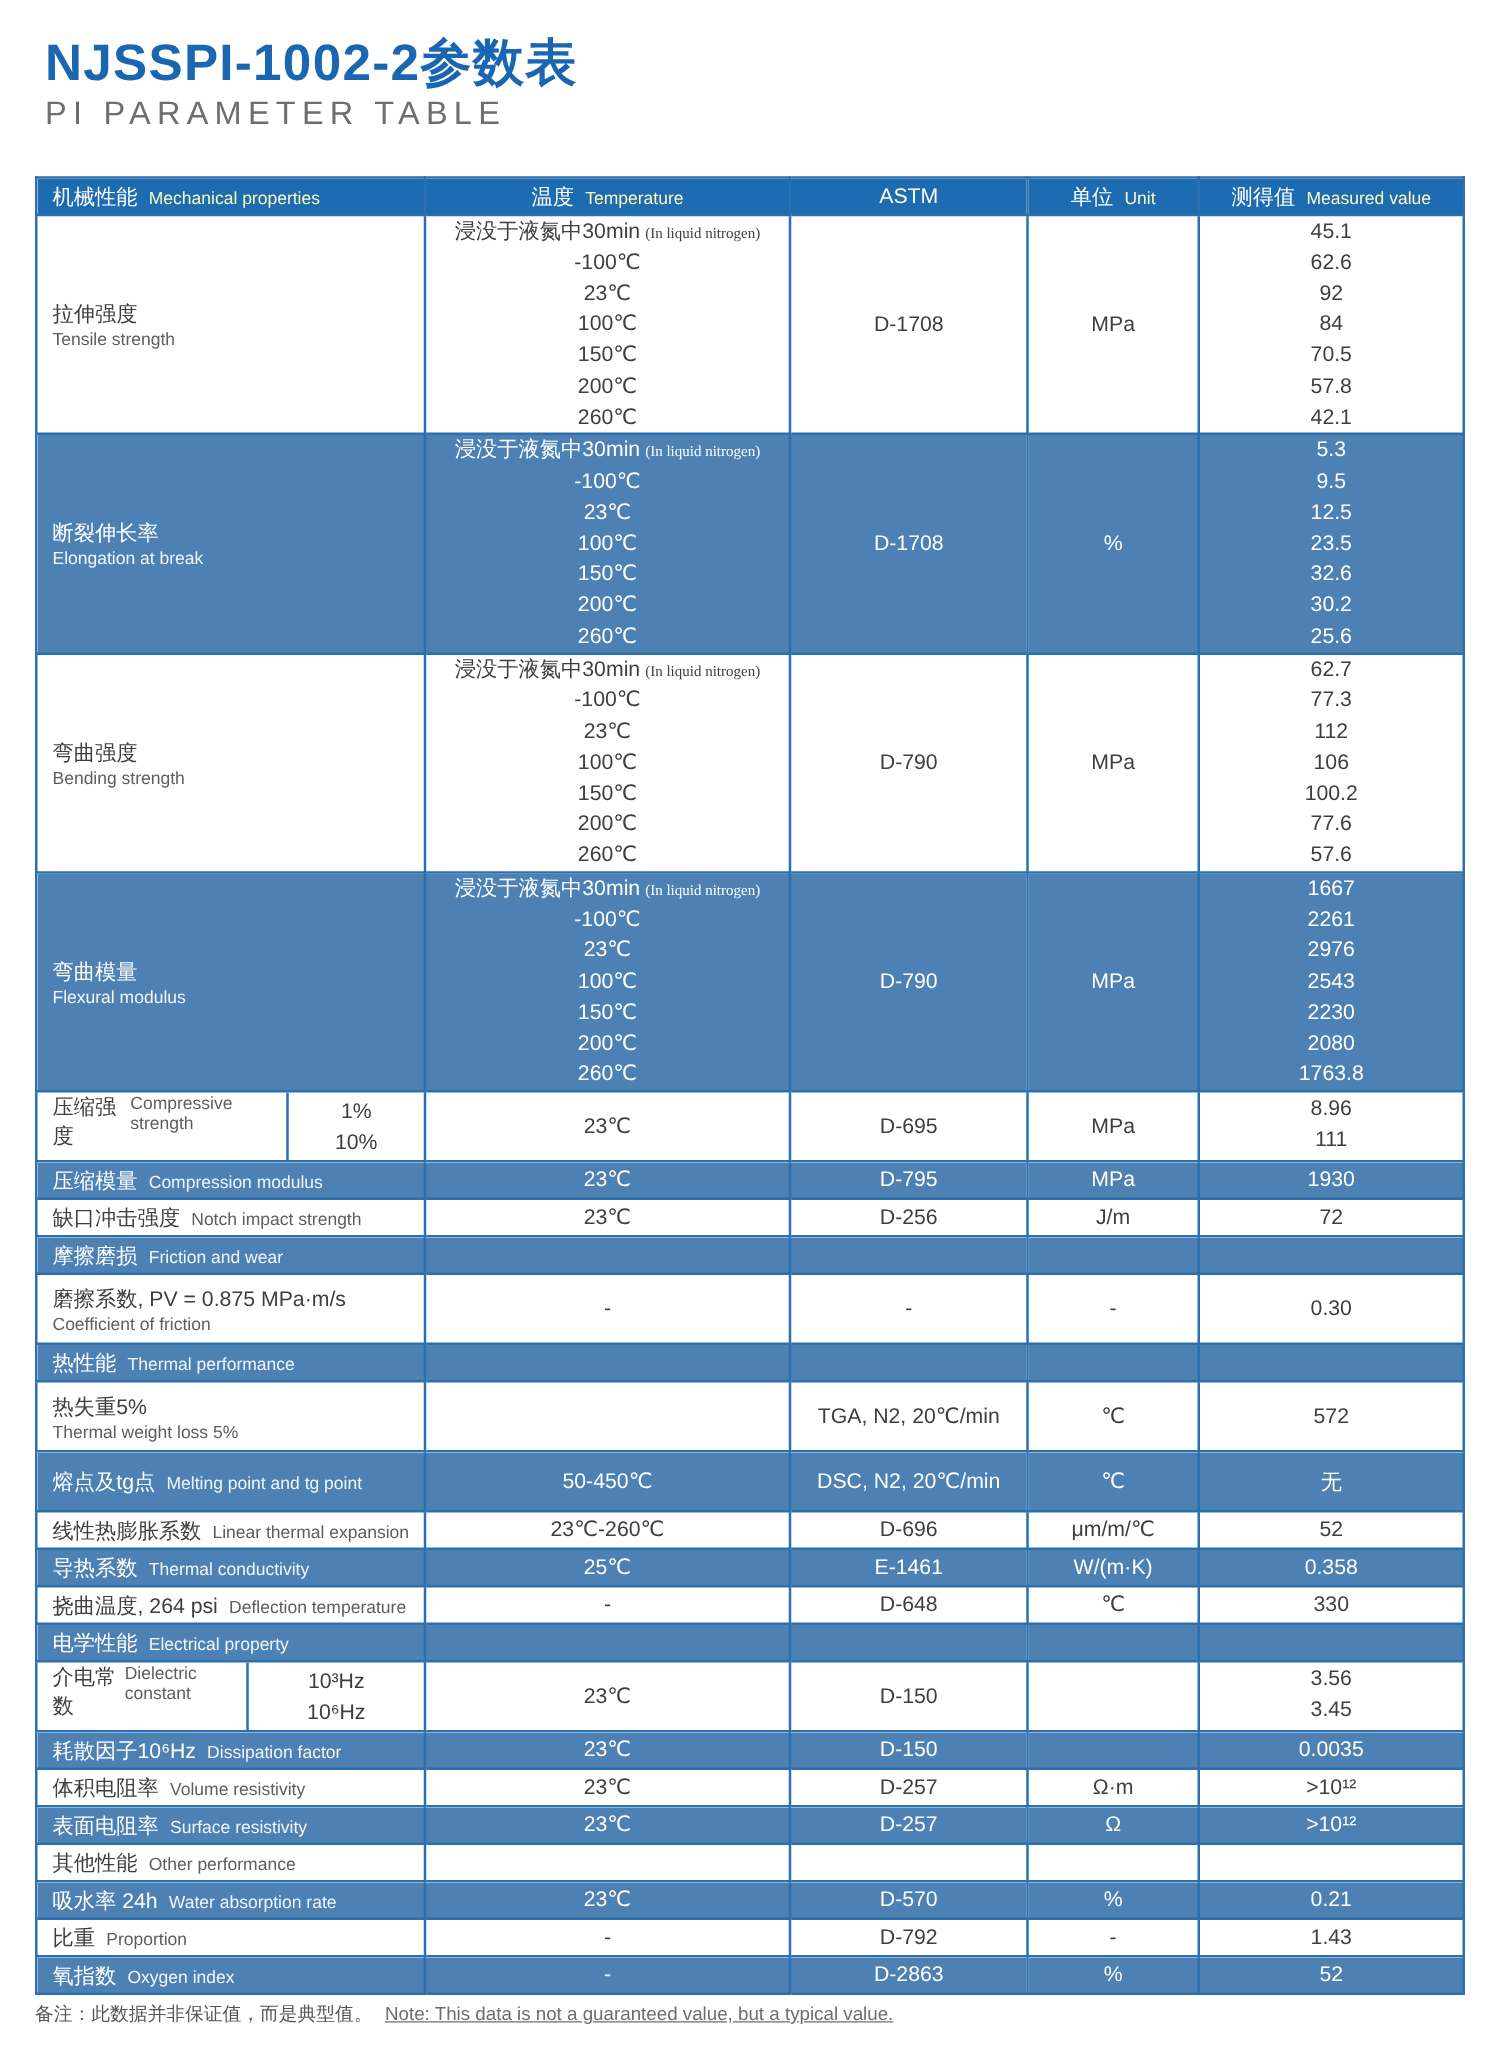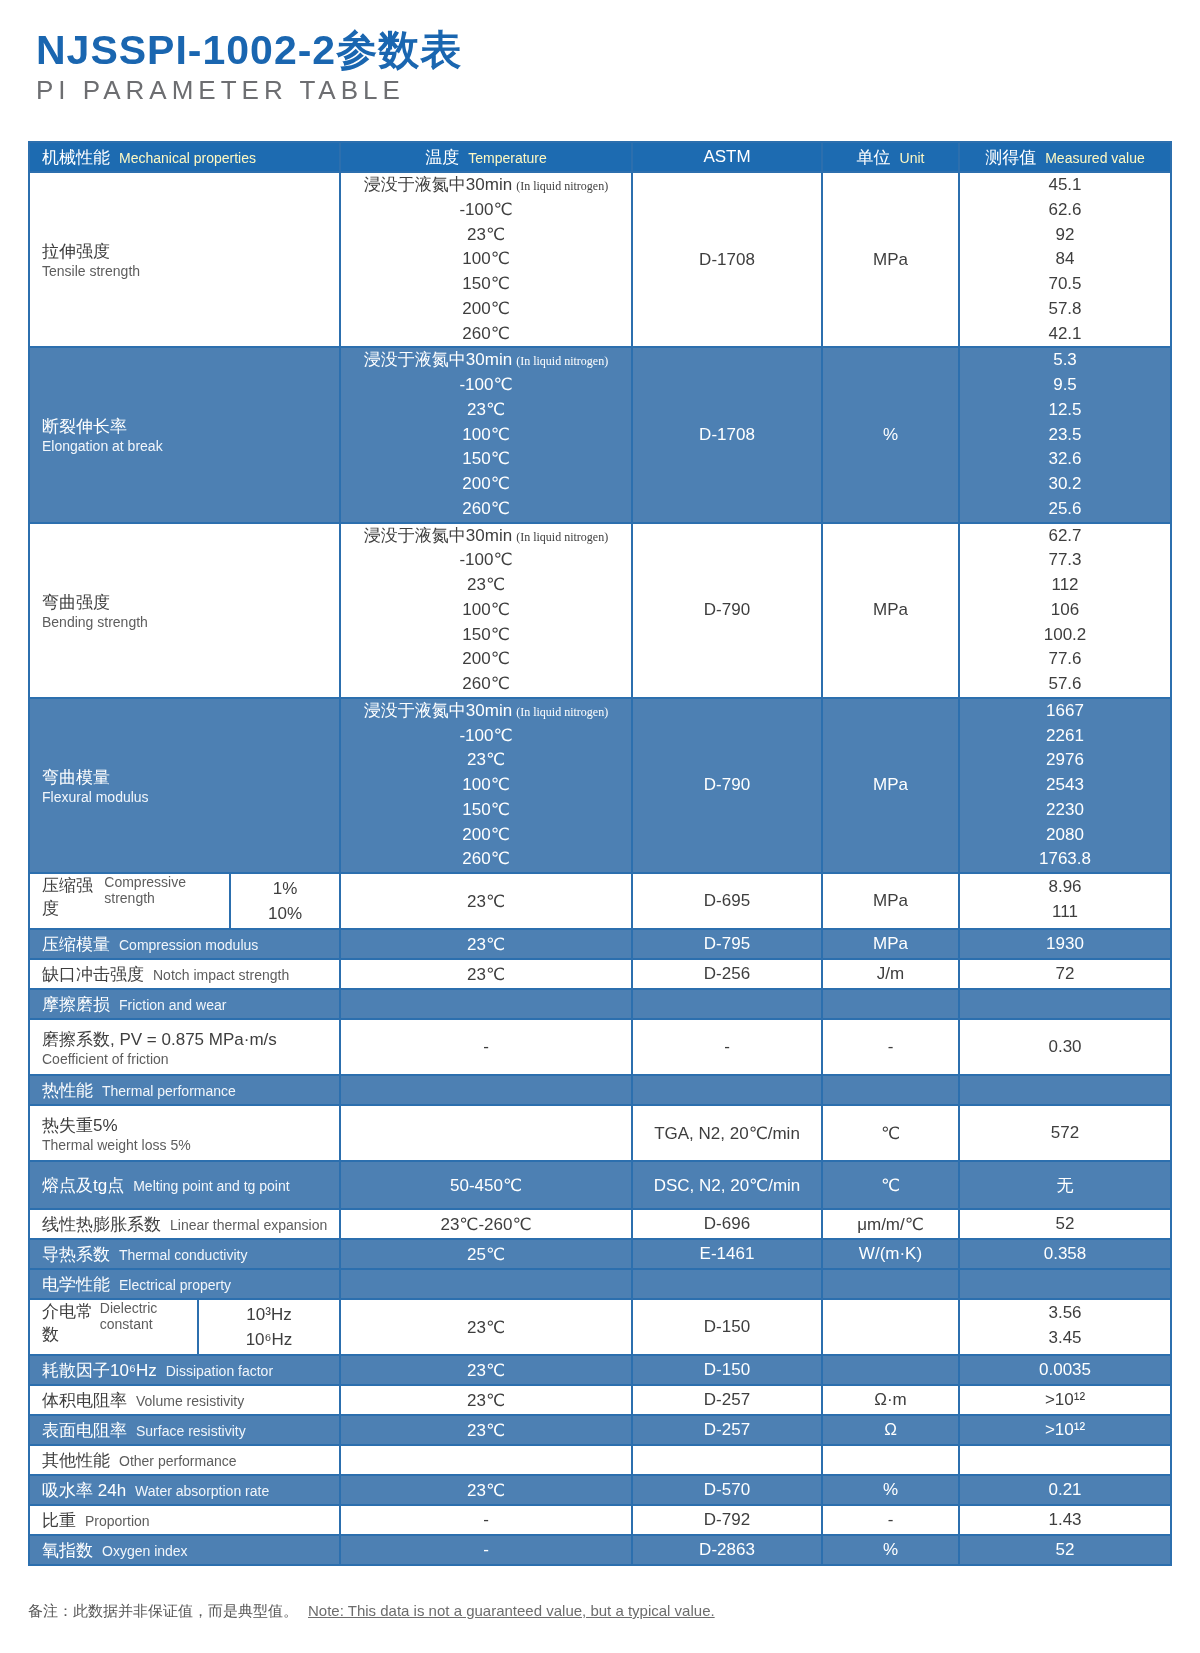--- a/index.html
+++ b/index.html
@@ -281,20 +281,27 @@
   </tr>
 
   <tr class="blue s">
     <td class="prop"><span class="zh">导热系数</span><span class="en inline-en">Thermal conductivity</span></td>
     <td>25℃</td>
     <td>E-1461</td>
     <td>W/(m·K)</td>
     <td>0.358</td>
   </tr>
 
+  <tr class="s">
+    <td class="prop"><span class="zh">挠曲温度, 264 psi</span><span class="en inline-en">Deflection temperature</span></td>
+    <td>-</td>
+    <td>D-648</td>
+    <td>℃</td>
+    <td>330</td>
+  </tr>
 
   <tr class="blue s">
     <td class="prop"><span class="zh">电学性能</span><span class="en inline-en">Electrical property</span></td>
     <td></td>
     <td></td>
     <td></td>
     <td></td>
   </tr>
 
   <tr class="d">

